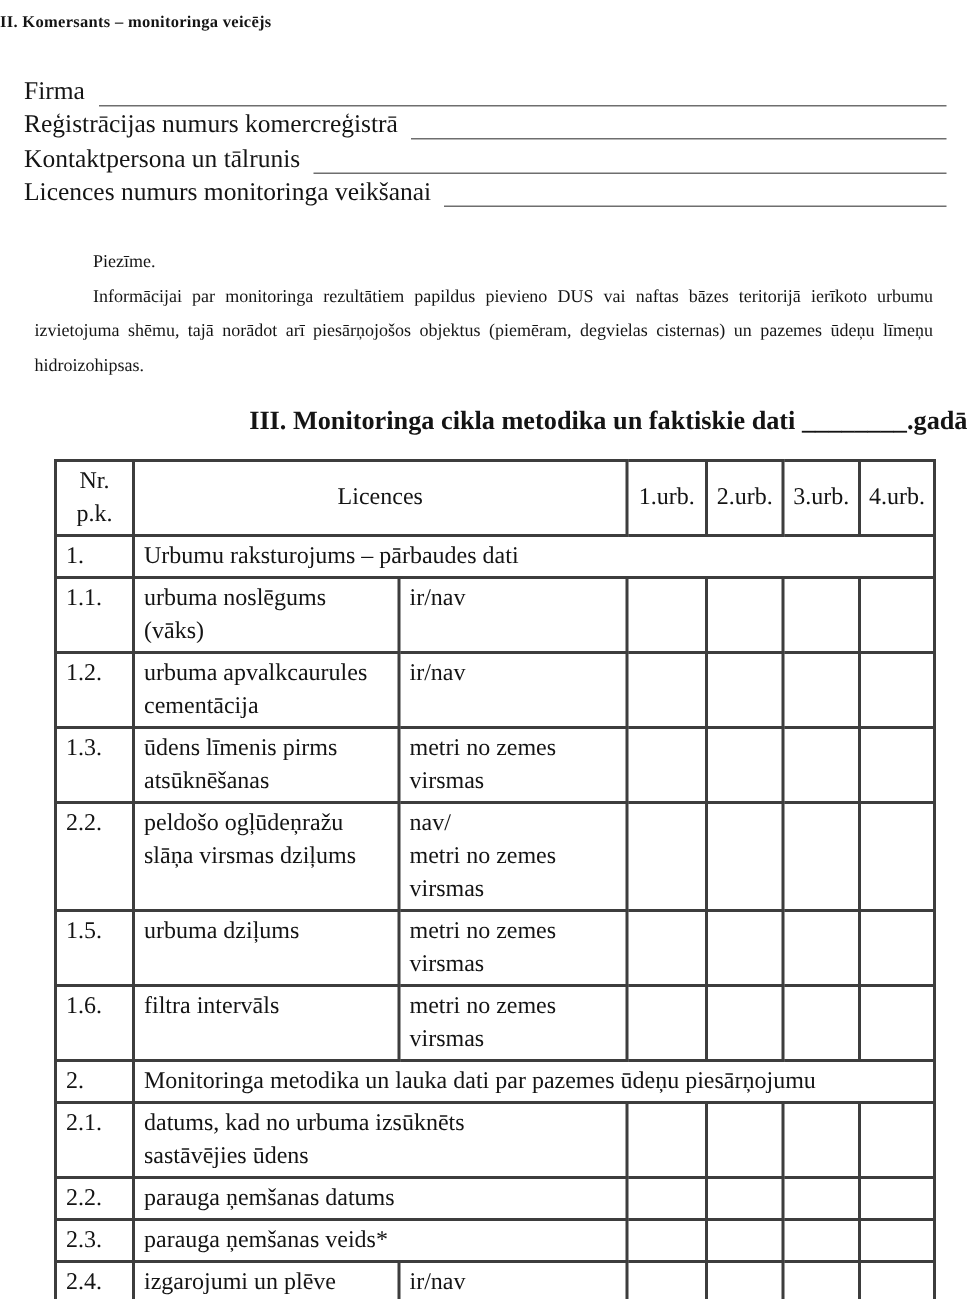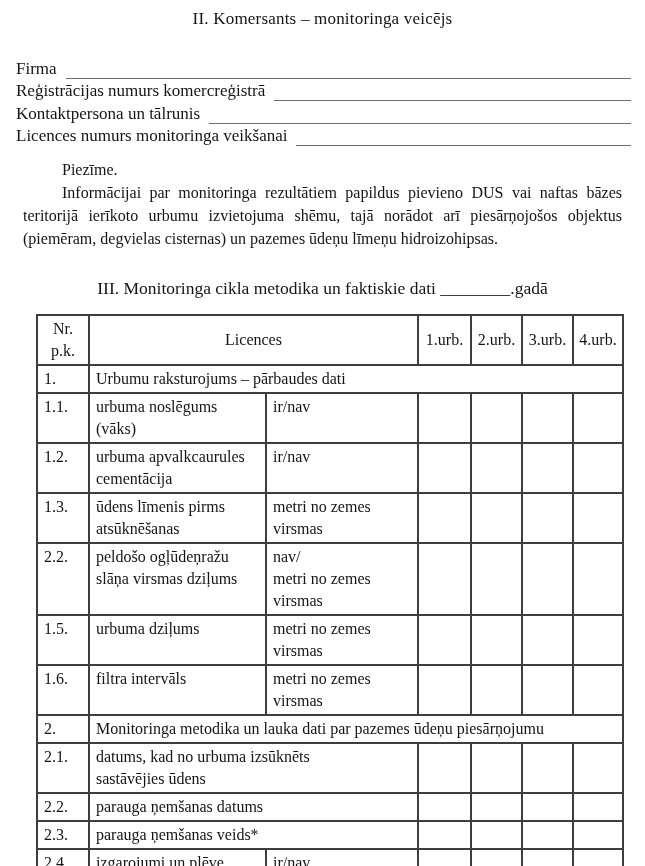--- a/index.html
+++ b/index.html
@@ -6,52 +6,52 @@
   html, body { width: 645px; background: #ffffff; }
   body {
     font-family: "Liberation Serif", serif;
     color: #141414;
     height: 866px;
     overflow: hidden;
   }
   .page { width: 645px; height: 866px; padding-top: 9px; }
 
   .title2 {
-    text-align: center;
-    font-weight: normal;
-    font-size: 17px;
+    text-align: left;
+    font-weight: bold;
+    font-size: 11px;
     letter-spacing: .2px;
   }
 
   .fields { margin: 27px 14px 0 16px; }
   .field-row {
     display: flex;
     align-items: flex-end;
     height: 22.5px;
     font-size: 17px;
   }
   .field-label { white-space: nowrap; padding-right: 9px; }
   .field-line {
     flex: 1;
     border-bottom: 1px solid #6e6e6e;
     height: 20px;
   }
 
   .note {
-    margin: 12px 23px 0 23px;
-    font-size: 16px;
+    margin: 25px 23px 0 23px;
+    font-size: 12px;
     line-height: 23px;
   }
   .note p { text-indent: 39px; }
   .note .note-body { text-align: justify; }
 
   .title3 {
-    margin-top: 28px;
-    text-align: center;
-    font-weight: normal;
+    margin-top: 15px;
+    text-align: right;
+    font-weight: bold;
     font-size: 17.5px;
   }
 
   table.mtable {
     border-collapse: collapse;
     table-layout: fixed;
     margin: 15px 0 0 36px;
     width: 586px;
     font-size: 16px;
     line-height: 22px;

